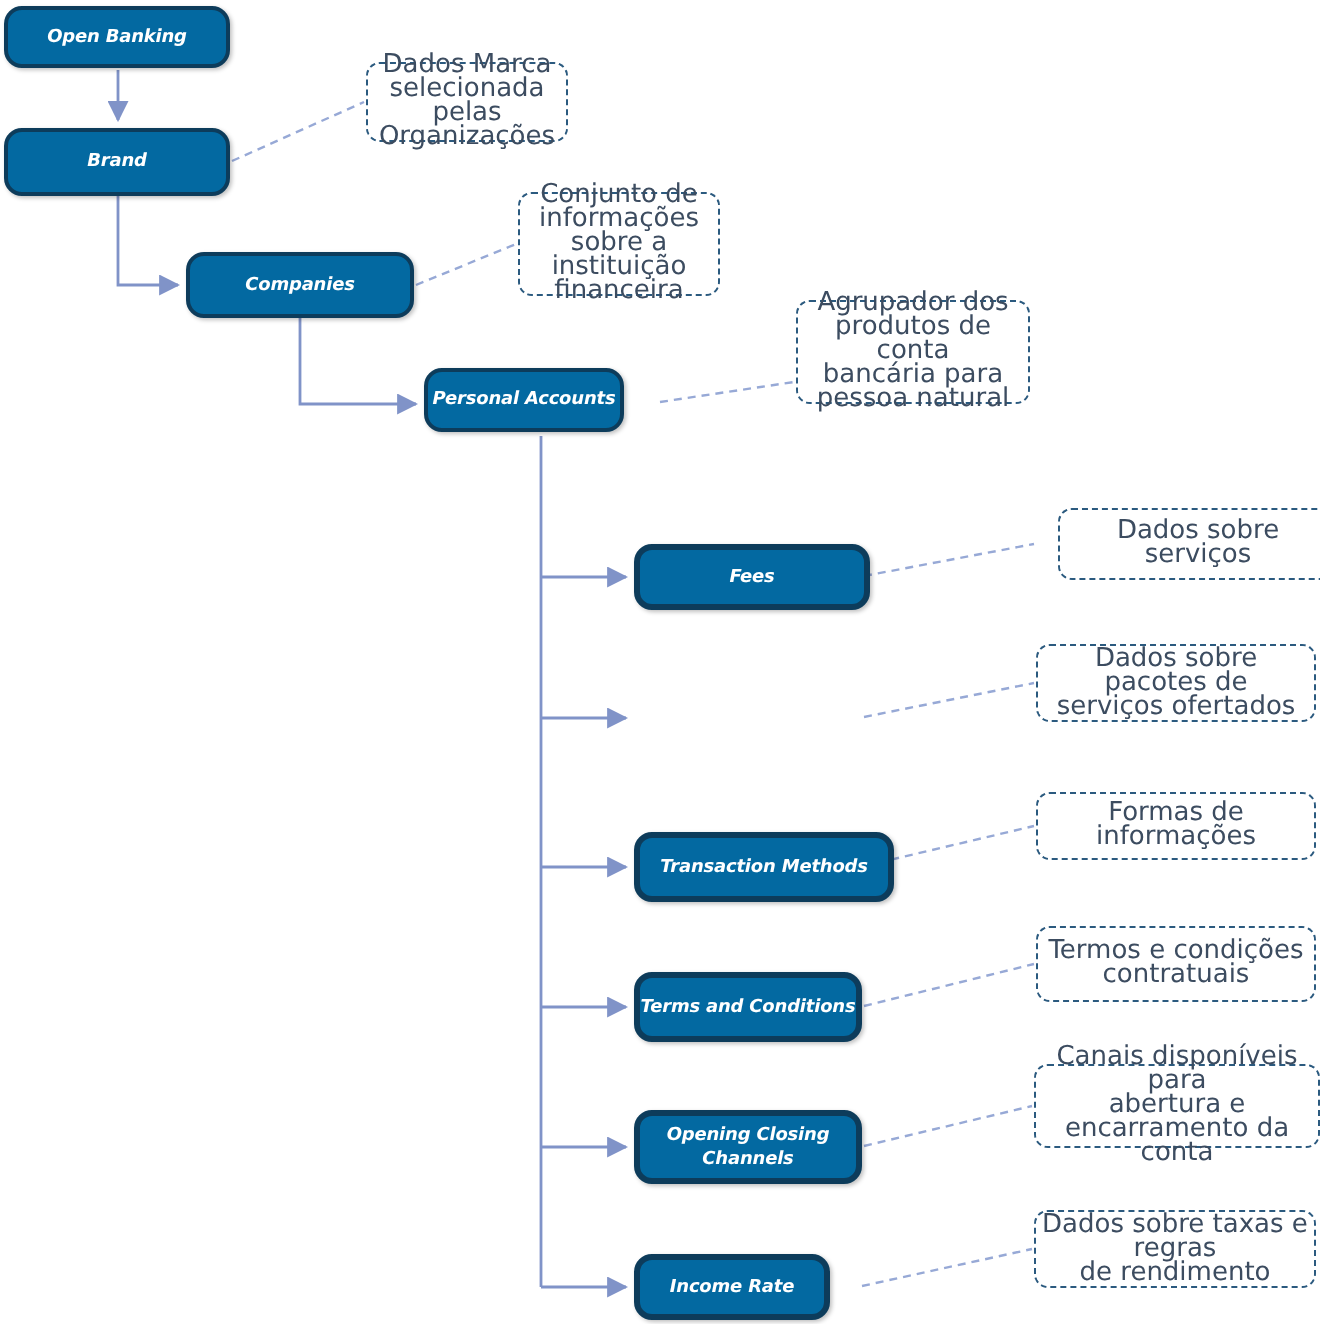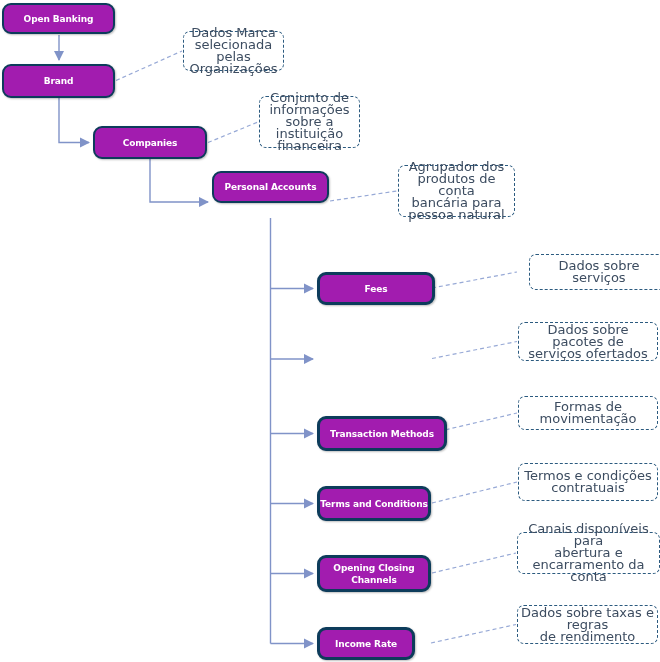--- a/index.html
+++ b/index.html
@@ -3,23 +3,24 @@
 <meta charset="utf-8">
 <style>
   html,body{margin:0;padding:0;background:#ffffff;}
   .canvas{
     position:relative;width:660px;height:662px;background:#ffffff;overflow:hidden;
     font-family:"DejaVu Sans","Liberation Sans",sans-serif;
   }
   .edges{position:absolute;left:0;top:0;width:660px;height:662px;pointer-events:none;}
   .node{
     position:absolute;box-sizing:border-box;
-    background:#a21caf;border:2.5px solid #0D3C5B;border-radius:9px;
+    background:#0369a1;border:2.5px solid #0D3C5B;border-radius:9px;
     display:flex;align-items:center;justify-content:center;
     box-shadow:1px 1px 2px rgba(0,0,0,0.25);
+    font-style:italic;
   }
   .node-child{border-width:3px;}
   .node-label{
     color:#ffffff;font-weight:bold;font-size:9px;letter-spacing:-0.1px;
     white-space:nowrap;text-align:center;line-height:12px;
   }
   .node-label.multiline{white-space:pre-line;}
   .note{
     position:absolute;box-sizing:border-box;background:#ffffff;
     border:1.4px dashed #2B5A7F;border-radius:7px;
@@ -65,21 +66,21 @@
 
   <div class="node" style="left:2px;top:3px;width:113px;height:31px">
     <span class="node-label">Open Banking</span>
   </div>
   <div class="node" style="left:93px;top:126px;width:114px;height:33px">
     <span class="node-label">Companies</span>
   </div>
   <div class="node" style="left:2px;top:64px;width:113px;height:34px">
     <span class="node-label">Brand</span>
   </div>
-  <div class="node" style="left:212px;top:171px;width:117px;height:32px">
+  <div class="node" style="left:212px;top:184px;width:100px;height:32px">
     <span class="node-label">Personal Accounts</span>
   </div>
 
   <div class="node node-child" style="left:317px;top:272px;width:118px;height:33px">
     <span class="node-label">Fees</span>
   </div>
   <div class="node node-child" style="left:317px;top:416px;width:130px;height:35px">
     <span class="node-label">Transaction Methods</span>
   </div>
   <div class="node node-child" style="left:317px;top:486px;width:114px;height:35px">
@@ -97,35 +98,35 @@
     <span class="note-text">Dados Marca
 selecionada pelas
 Organizações</span>
   </div>
   <div class="note" style="left:259px;top:96px;width:101px;height:52px">
     <span class="note-text">Conjunto de
 informações sobre a
 instituição
 financeira</span>
   </div>
-  <div class="note" style="left:398px;top:165px;width:117px;height:52px">
+  <div class="note" style="left:398px;top:150px;width:117px;height:52px">
     <span class="note-text">Agrupador dos
 produtos de conta
 bancária para
 pessoa natural</span>
   </div>
   <div class="note" style="left:529px;top:254px;width:140px;height:36px">
     <span class="note-text">Dados sobre serviços</span>
   </div>
   <div class="note" style="left:518px;top:322px;width:140px;height:39px">
     <span class="note-text">Dados sobre pacotes de
 serviços ofertados</span>
   </div>
   <div class="note" style="left:518px;top:396px;width:140px;height:34px">
-    <span class="note-text">Formas de movimentação</span>
+    <span class="note-text">Formas de informações</span>
   </div>
   <div class="note" style="left:518px;top:463px;width:140px;height:38px">
     <span class="note-text">Termos e condições
 contratuais</span>
   </div>
   <div class="note" style="left:517px;top:532px;width:143px;height:42px">
     <span class="note-text">Canais disponíveis para
 abertura e encarramento da
 conta</span>
   </div>

